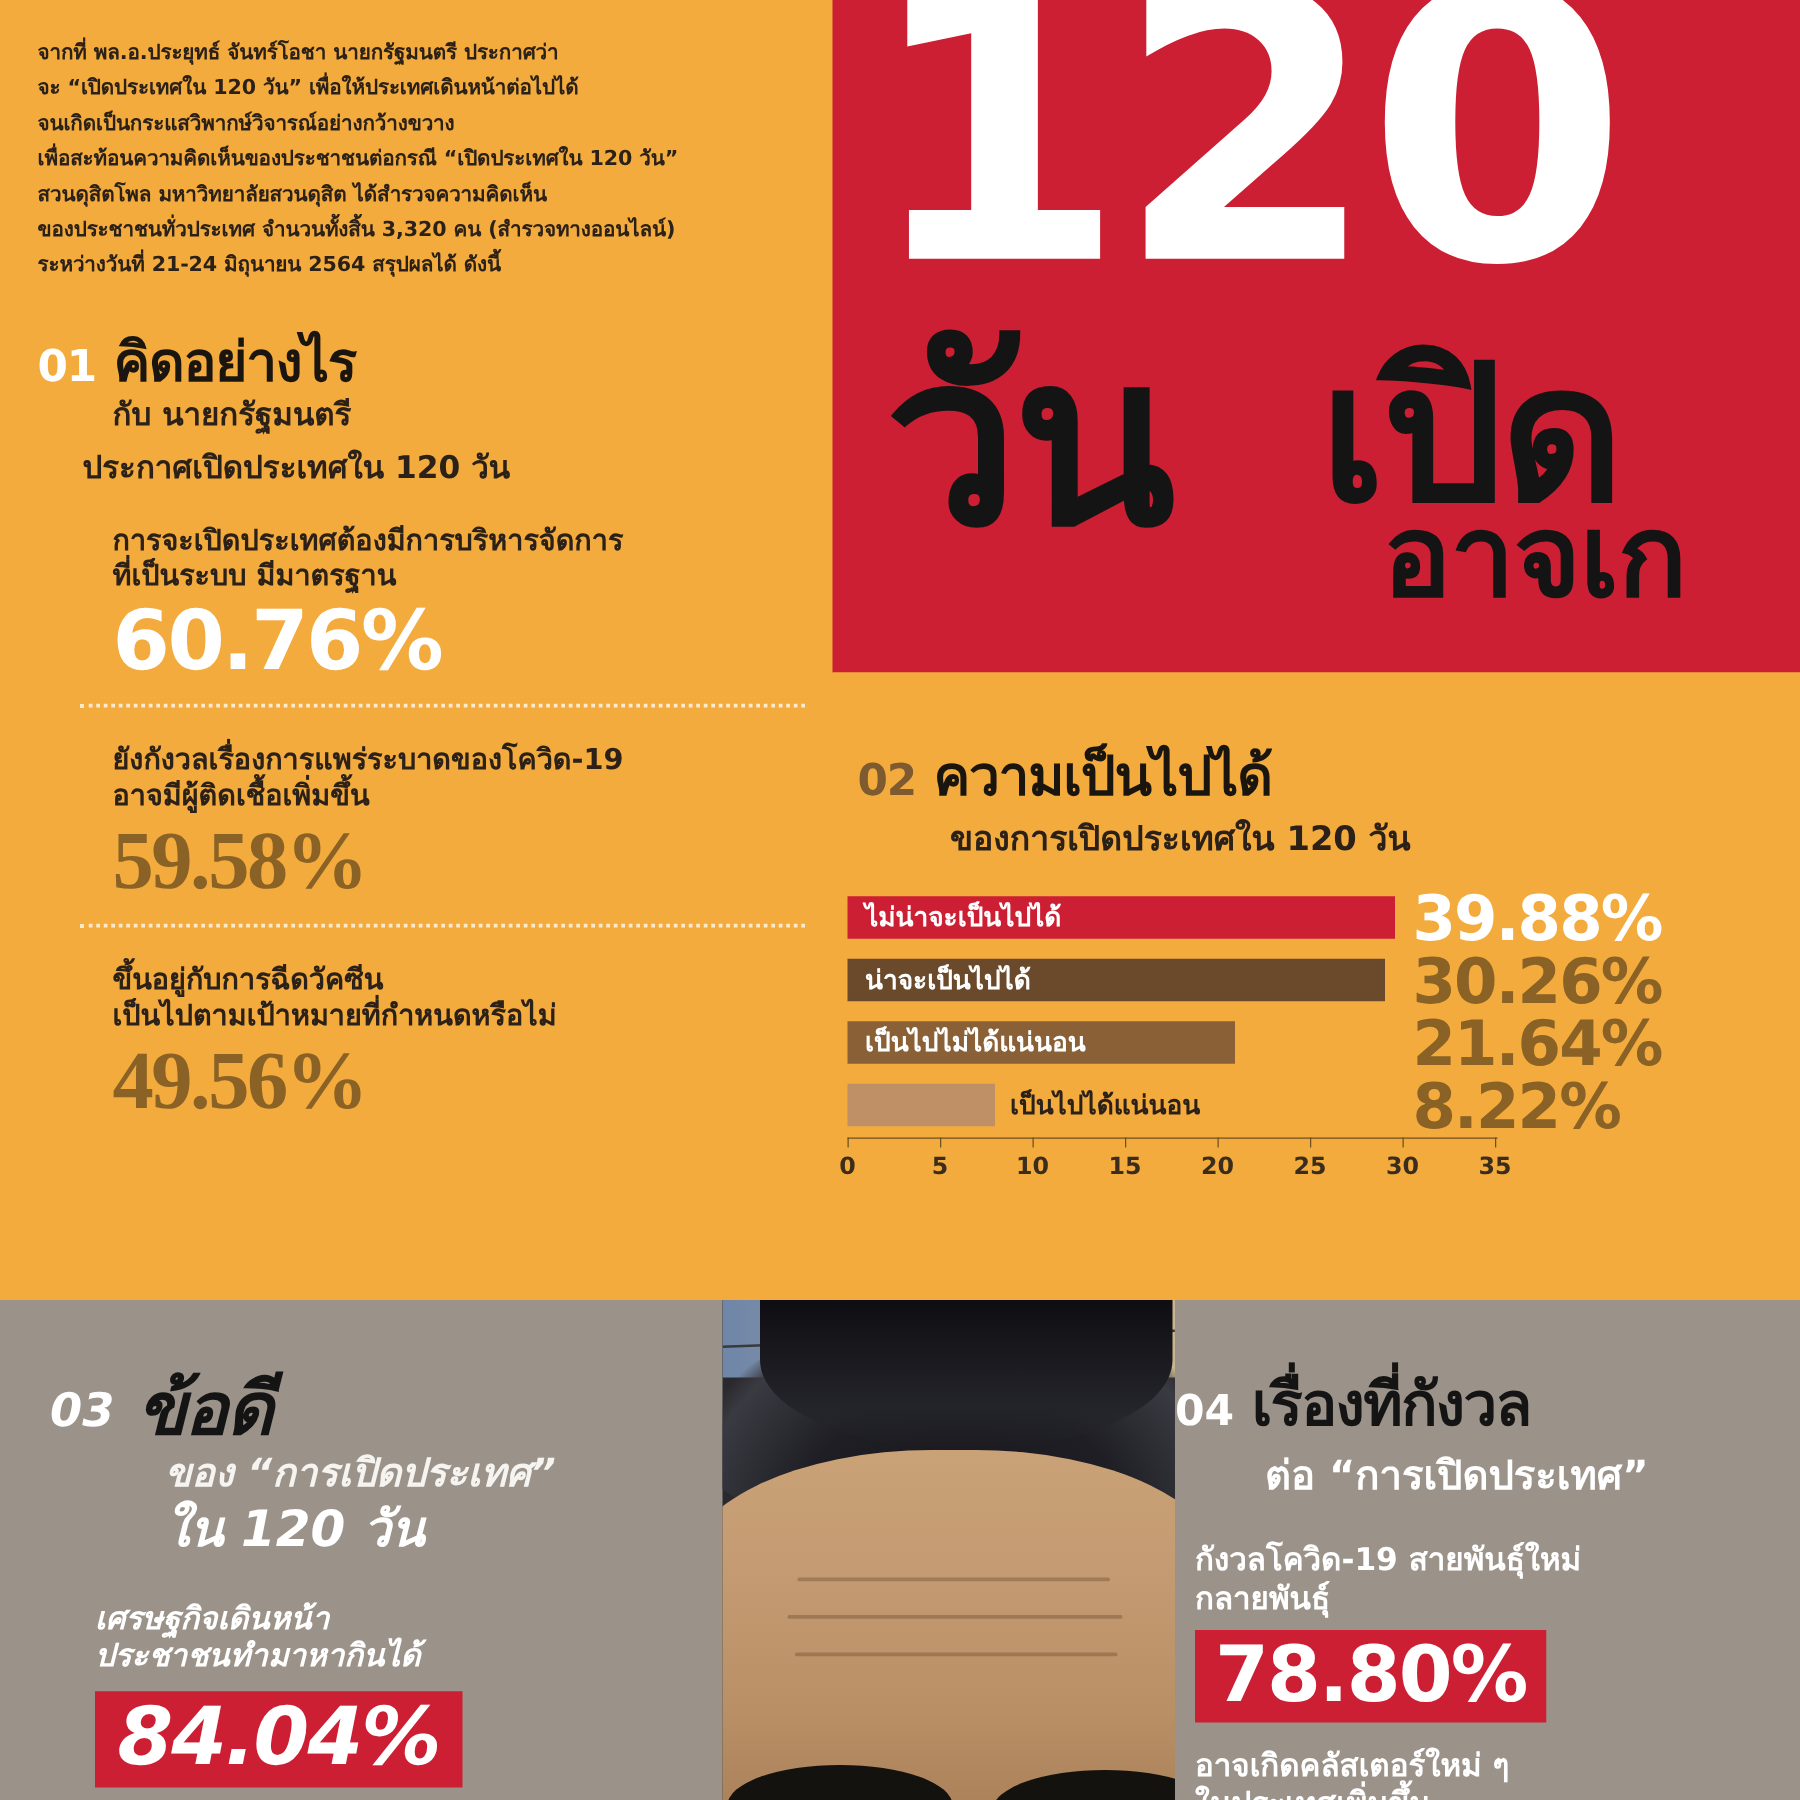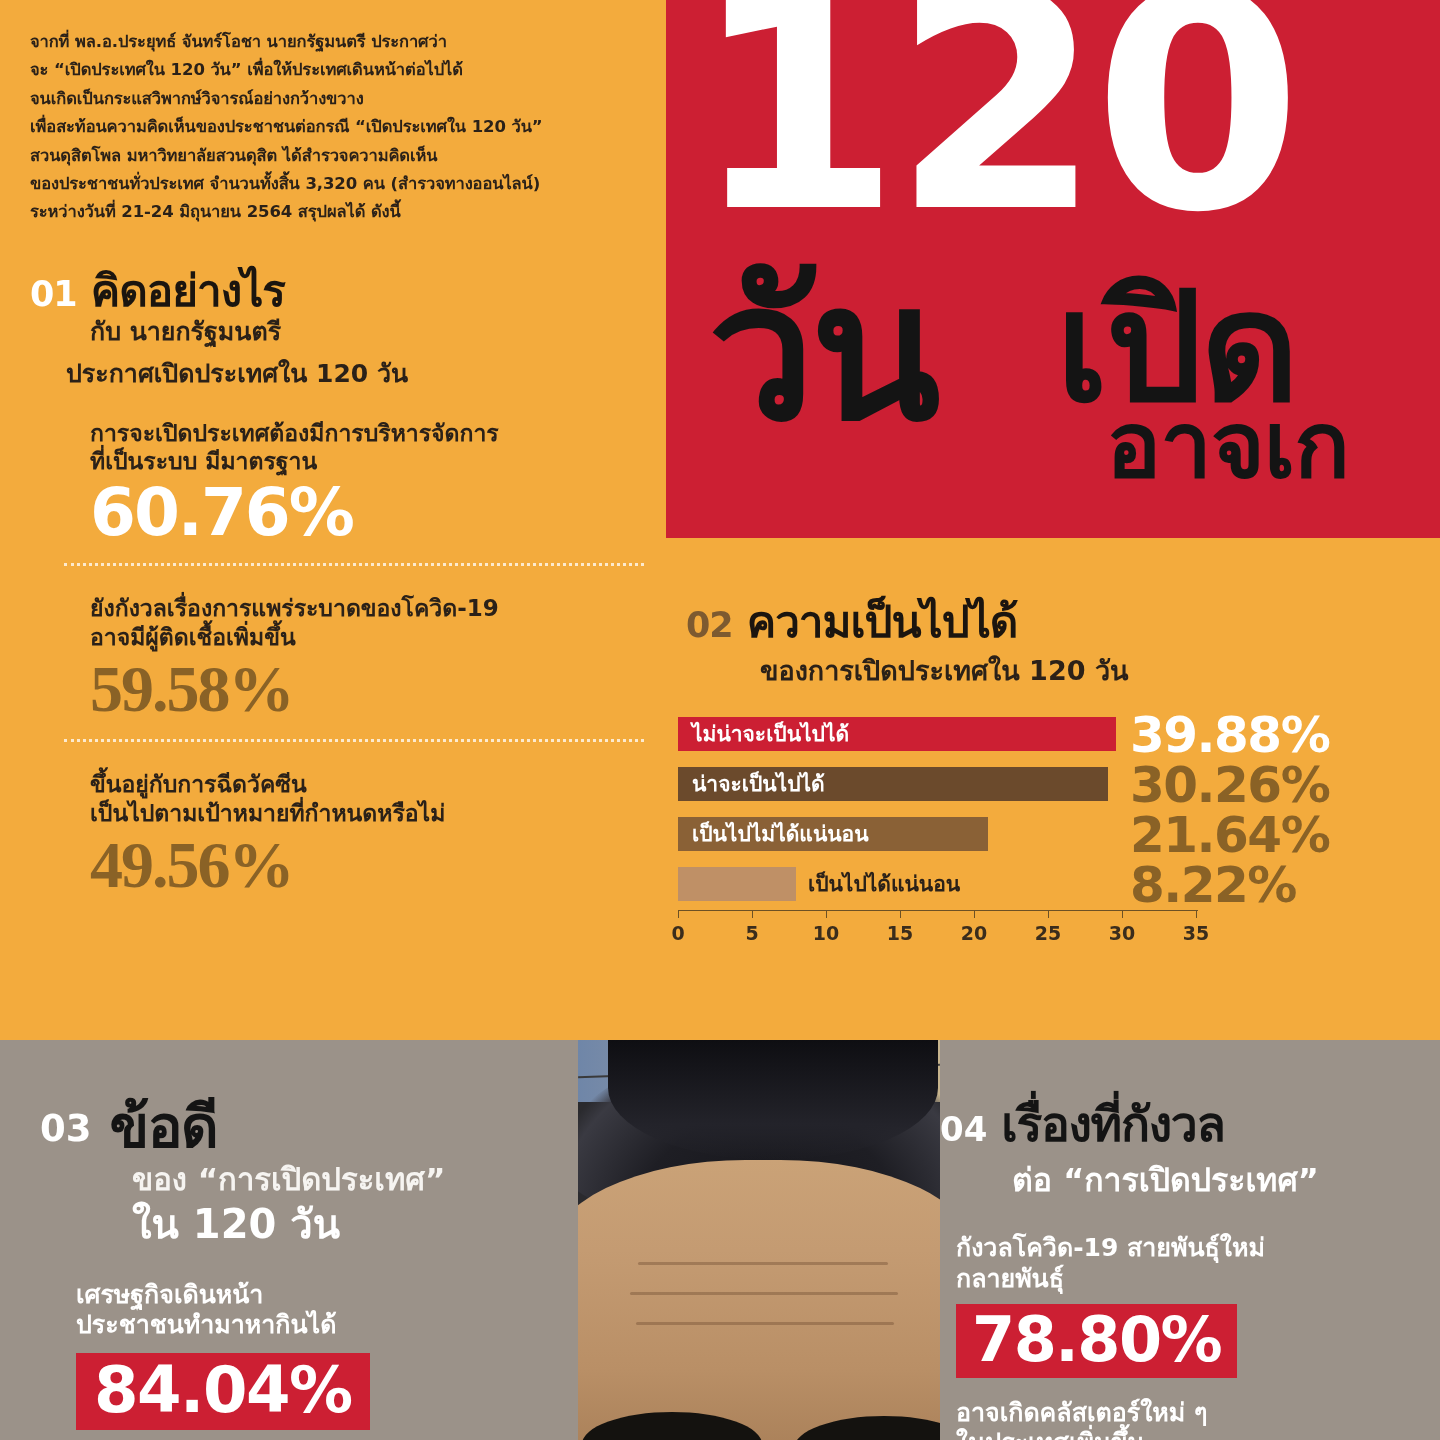--- a/index.html
+++ b/index.html
@@ -224,20 +224,21 @@
     position: absolute;
     left: 0; top: 1040px;
     width: 1440px; height: 400px;
     background: #9b9289;
   }
   .sec3 {
     position: absolute;
     left: 0; top: 0;
     width: 578px; height: 400px;
     padding: 58px 0 0 40px;
+    font-style: italic;
   }
   .sec3-head { display: flex; align-items: flex-start; gap: 18px; }
   .sec3-num {
     font-size: 37px; font-weight: 800; color: #ffffff; line-height: 1; padding-top: 12px;
   }
   .sec3-title {
     font-size: 58px; font-weight: 800; color: #141414; line-height: 1; letter-spacing: -1.5px;
   }
   .sec3-sub {
     font-size: 31px; font-weight: 800; color: #f6f4f1; margin-left: 92px; margin-top: 6px; line-height: 1.15;

